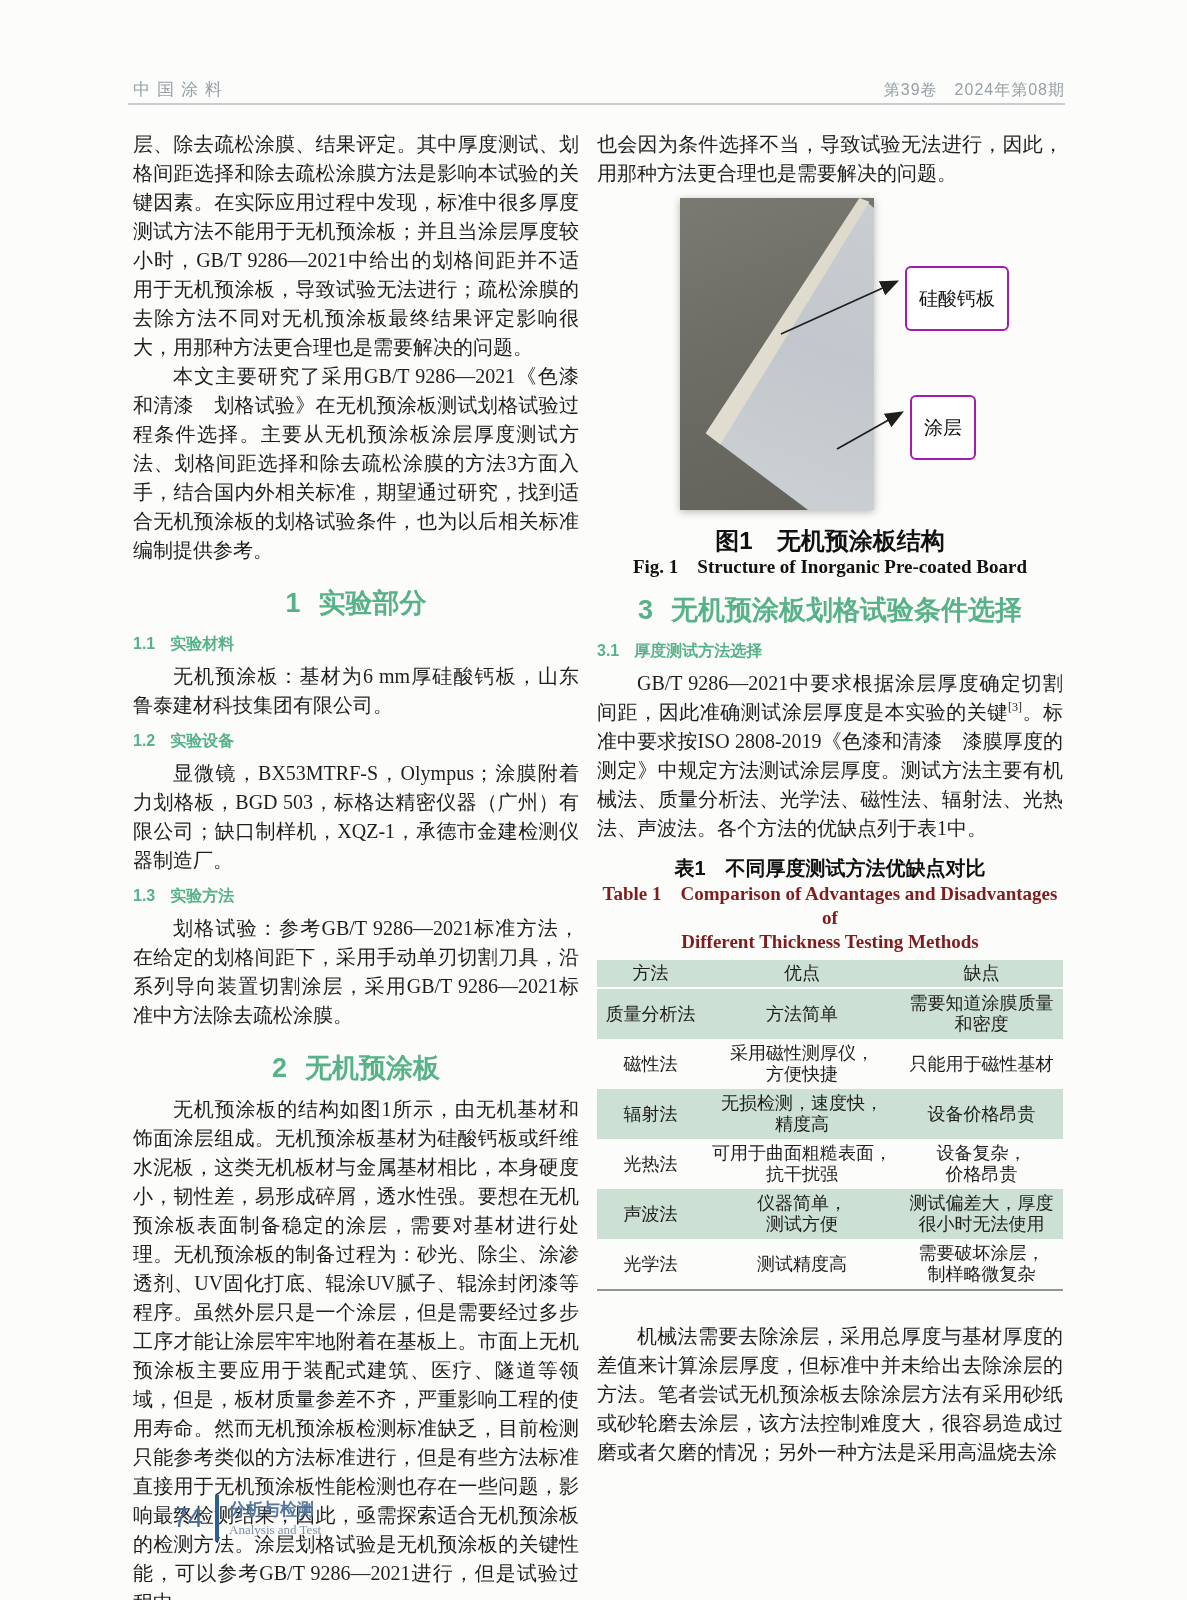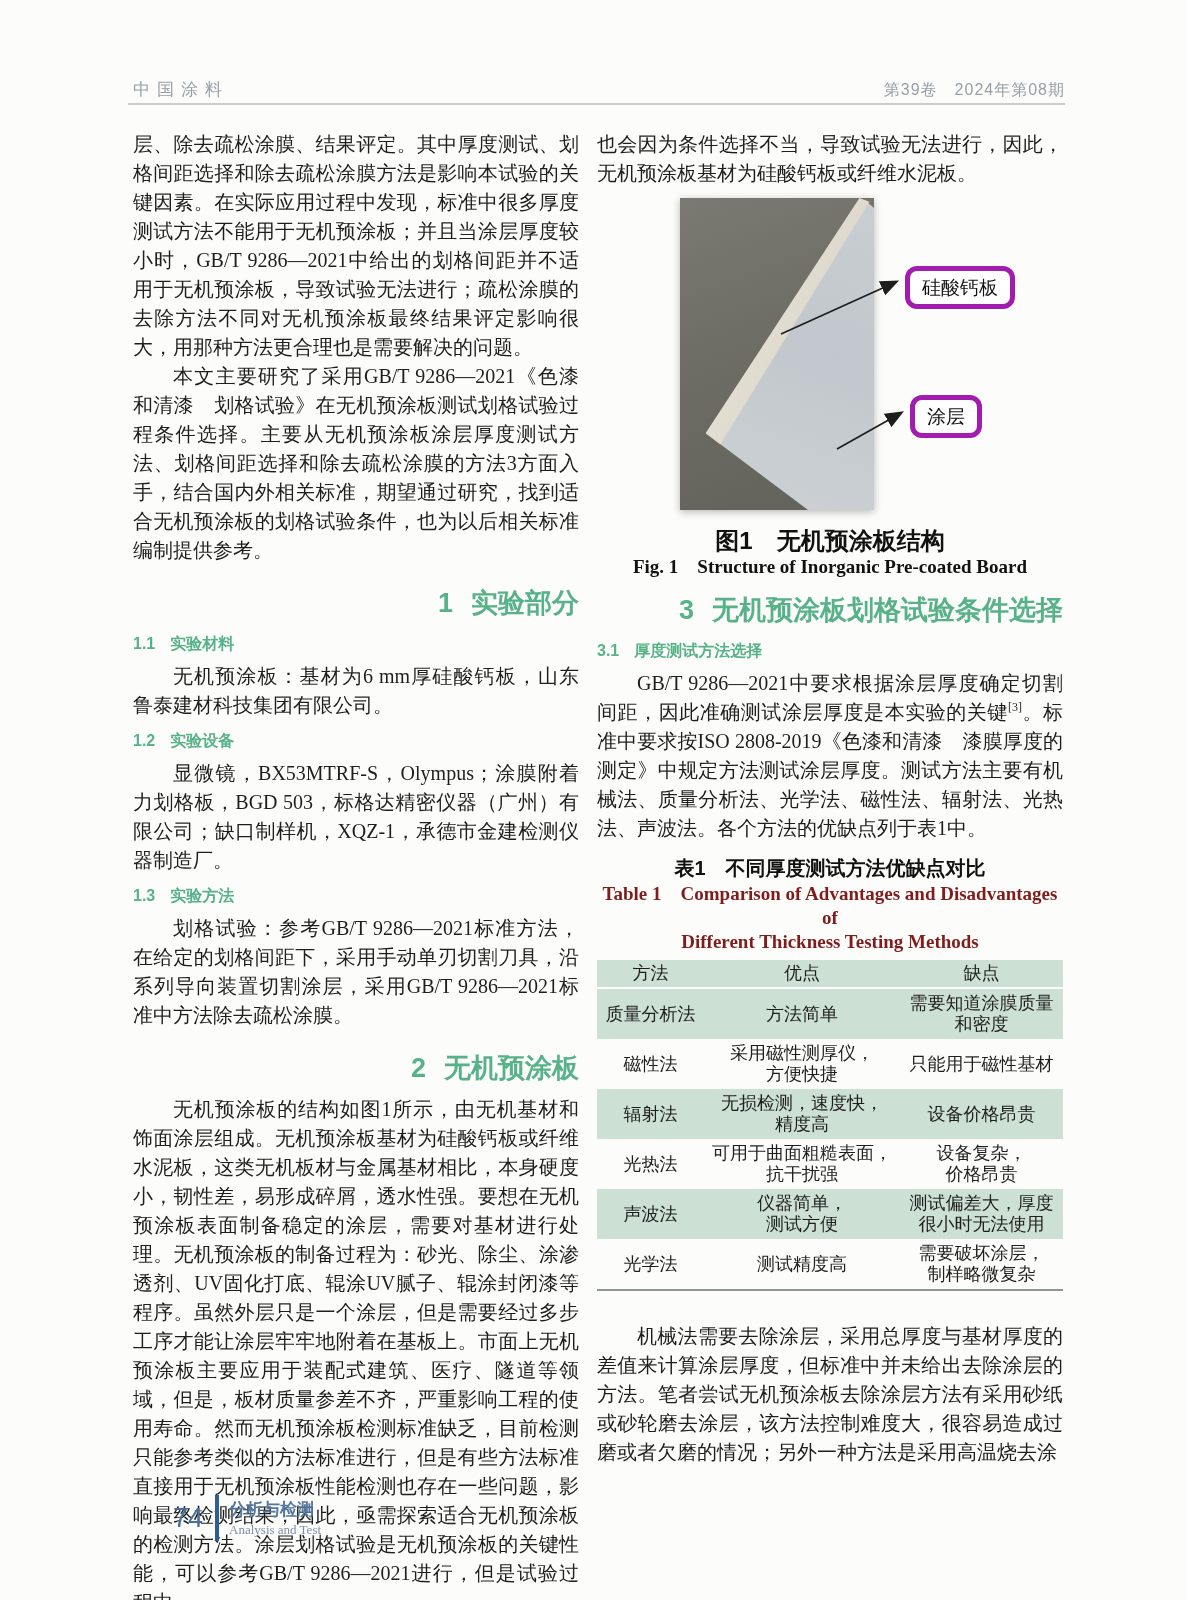--- a/index.html
+++ b/index.html
@@ -18,40 +18,40 @@
   .header-rule { position:absolute; top:103px; left:128px; width:937px; height:2px; background:#c9cdd0; }
 
   
   .col { position:absolute; top:130px; width:446px; font-size:20px; line-height:29px; text-align:justify; }
   .col-left  { left:133px; }
   .col-right { left:597px; width:466px; }
   p.body { text-align:justify; }
   p.indent { text-indent:2em; }
 
   h2.sec { font-family:"Liberation Sans", sans-serif; font-weight:bold; color:#57b287;
-           font-size:27px; line-height:34px; margin:21px 0 10px; text-align:right; }
+           font-size:27px; line-height:34px; margin:21px 0 10px; text-align:center; }
   h2.sec .num { margin-right:18px; }
   h3.subsec { font-family:"Liberation Sans", sans-serif; font-weight:bold; color:#57b287;
               font-size:16px; line-height:28px; margin:7px 0 4px; text-align:left; }
   h3.subsec .num { margin-right:15px; }
   sup.ref { font-size:12px; line-height:0; vertical-align:super; }
 
   
   .figure-wrap { position:relative; width:466px; height:382px; margin-top:2px; }
   .photo { position:absolute; left:83px; top:8px; width:194px; height:312px;
            background:linear-gradient(160deg,#7a7a72 0%,#6d6d66 45%,#62625b 100%);
            box-shadow:0 2px 8px rgba(0,0,0,.28); overflow:hidden; }
   .board-face { position:absolute; inset:0;
            clip-path:polygon(95.5% 0.8%,100% 3.2%,100% 100%,66% 100%,20.5% 78.8%);
            background:linear-gradient(200deg,#caced3 0%,#c1c7cc 45%,#ced2d5 100%); }
   .board-edge { position:absolute; inset:0;
            clip-path:polygon(92.5% 0%,97.6% 1.2%,20.8% 79%,13.2% 75.4%);
            background:linear-gradient(115deg,#ece9df 0%,#ddd8cb 60%,#e6e2d6 100%); }
-  .fig-label { position:absolute; border:5px solid #a21caf; border-radius:12px; background:#fff;
-           font-size:19px; padding:2px 12px; color:#111; white-space:nowrap; }
+  .fig-label { position:absolute; border:2px solid #a21caf; border-radius:6px; background:#fff;
+           font-size:19px; padding:16px 12px; color:#111; white-space:nowrap; }
   .fig-label-1 { left:308px; top:76px; }
   .fig-label-2 { left:313px; top:205px; }
   .arrows { position:absolute; left:0; top:0; }
   .fig-cap-cn { position:absolute; top:336px; width:100%; text-align:center;
            font-family:"Liberation Sans", sans-serif; font-weight:bold; font-size:24px; color:#111; }
   .fig-cap-en { position:absolute; top:362px; width:100%; text-align:center;
            font-weight:bold; font-size:19px; color:#111; }
 
   
   .tbl-title { margin-top:12px; text-align:center; }
@@ -97,21 +97,21 @@
   <p class="body indent">显微镜，BX53MTRF-S，Olympus；涂膜附着力划格板，BGD 503，标格达精密仪器（广州）有限公司；缺口制样机，XQZ-1，承德市金建检测仪器制造厂。</p>
 
   <h3 class="subsec"><span class="num">1.3</span><span>实验方法</span></h3>
   <p class="body indent">划格试验：参考GB/T 9286—2021标准方法，在给定的划格间距下，采用手动单刃切割刀具，沿系列导向装置切割涂层，采用GB/T 9286—2021标准中方法除去疏松涂膜。</p>
 
   <h2 class="sec"><span class="num">2</span><span>无机预涂板</span></h2>
   <p class="body indent">无机预涂板的结构如图1所示，由无机基材和饰面涂层组成。无机预涂板基材为硅酸钙板或纤维水泥板，这类无机板材与金属基材相比，本身硬度小，韧性差，易形成碎屑，透水性强。要想在无机预涂板表面制备稳定的涂层，需要对基材进行处理。无机预涂板的制备过程为：砂光、除尘、涂渗透剂、UV固化打底、辊涂UV腻子、辊涂封闭漆等程序。虽然外层只是一个涂层，但是需要经过多步工序才能让涂层牢牢地附着在基板上。市面上无机预涂板主要应用于装配式建筑、医疗、隧道等领域，但是，板材质量参差不齐，严重影响工程的使用寿命。然而无机预涂板检测标准缺乏，目前检测只能参考类似的方法标准进行，但是有些方法标准直接用于无机预涂板性能检测也存在一些问题，影响最终检测结果，因此，亟需探索适合无机预涂板的检测方法。涂层划格试验是无机预涂板的关键性能，可以参考GB/T 9286—2021进行，但是试验过程中</p>
 </div>
 
 <div class="col col-right">
-  <p class="body">也会因为条件选择不当，导致试验无法进行，因此，无机预涂板基材为硅酸钙板或纤维水泥板。</p>
+  <p class="body">也会因为条件选择不当，导致试验无法进行，因此，用那种方法更合理也是需要解决的问题。</p>
 
   <div class="figure-wrap">
     <div class="photo">
       <div class="board-face"></div>
       <div class="board-edge"></div>
     </div>
     <svg class="arrows" width="466" height="382" viewBox="0 0 466 382">
       <defs>
         <marker id="ah" markerWidth="11" markerHeight="9" refX="9" refY="4.5" orient="auto">
           <path d="M0,0 L11,4.5 L0,9 z" fill="#1e1e1e"></path>

